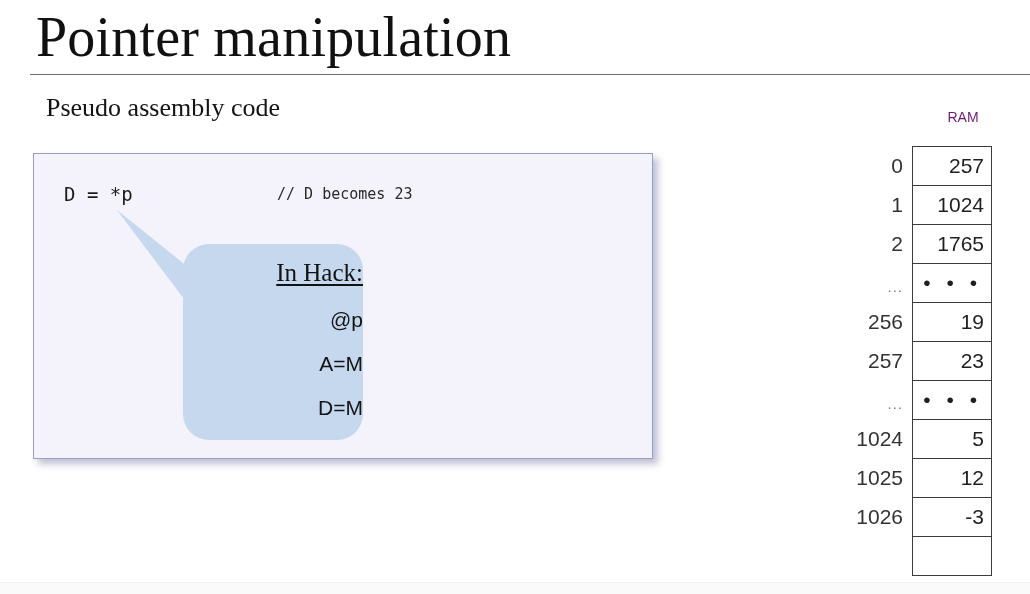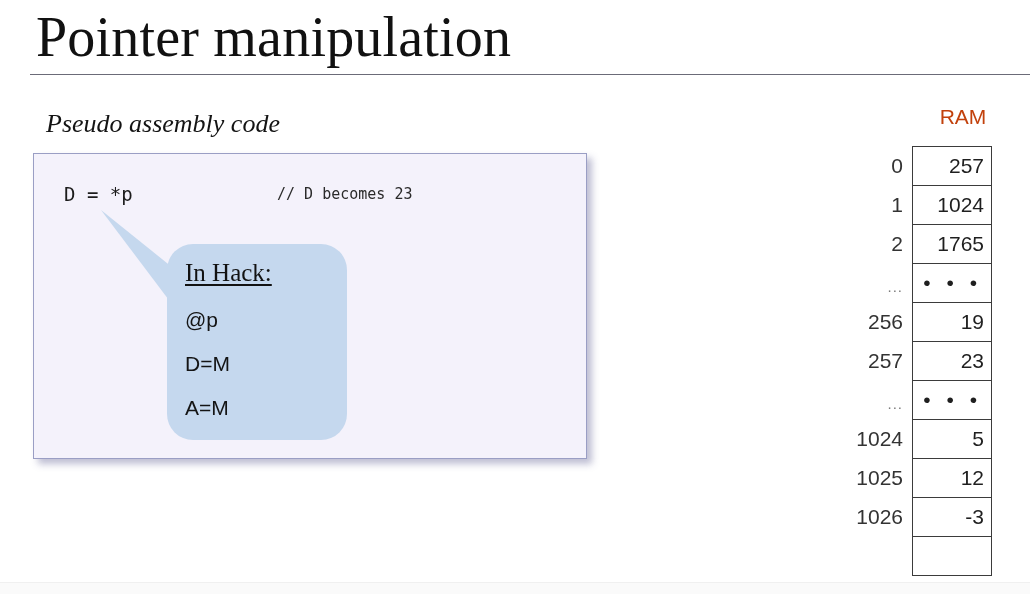--- a/index.html
+++ b/index.html
@@ -43,35 +43,34 @@
     top: 74px;
     width: 1000px;
     height: 0;
     border-top: 1.6px solid #6b6b78;
   }
 
   
   .section-heading {
     position: absolute;
     left: 46px;
-    top: 108px;
+    top: 92px;
     font-family: "Liberation Serif", serif;
     font-size: 26px;
     line-height: 32px;
     color: #141414;
     white-space: nowrap;
-    font-style: italic;
   }
 
   
   .code-box {
     position: absolute;
     left: 33px;
     top: 153px;
-    width: 554px;
+    width: 620px;
     height: 306px;
     background: #f4f2fb;
     border: 1.2px solid #9a9ec4;
     box-shadow: 5px 5px 7px rgba(70, 70, 130, 0.35);
     box-sizing: border-box;
   }
   .code-line {
     position: absolute;
     left: 30px;
     top: 28px;
@@ -88,24 +87,25 @@
     font-family: "DejaVu Sans Mono", "Liberation Mono", monospace;
     font-size: 15px;
     line-height: 24px;
     color: #2a2a2a;
     white-space: pre;
   }
 
   
   .callout {
     position: absolute;
-    left: 97px;
+    left: 113px;
     top: 206px;
     width: 250px;
     height: 240px;
+    text-align: right;
   }
   .callout svg {
     position: absolute;
     left: 0; top: 0;
     width: 250px;
     height: 240px;
     overflow: visible;
   }
   .callout-body {
     position: absolute;
@@ -138,23 +138,23 @@
     top: 104px;
     width: 202px;
   }
   .ram-header {
     position: absolute;
     left: 96px;
     top: 0;
     width: 78px;
     text-align: center;
     font-family: "Liberation Sans", sans-serif;
-    font-size: 21px;
+    font-size: 14px;
     line-height: 26px;
-    color: #c2410c;
+    color: #701a75;
   }
   .ram-table {
     position: absolute;
     left: 84px;
     top: 42px;
     width: 78px;
     border-left: 1.8px solid #3b3b3b;
     border-right: 1.8px solid #3b3b3b;
     border-top: 1.8px solid #3b3b3b;
     box-sizing: content-box;
@@ -228,22 +228,22 @@
   </div>
 
   <div class="callout">
     <svg viewBox="0 0 250 240">
       <polygon points="4,4 96,78 96,126" fill="#c5d8ee"></polygon>
       <rect x="70" y="38" width="180" height="196" rx="26" ry="26" fill="#c5d8ee"></rect>
     </svg>
     <div class="callout-body">
       <div class="callout-title">In Hack:</div>
       <div class="callout-line">@p</div>
+      <div class="callout-line">A=M</div>
       <div class="callout-line">D=M</div>
-      <div class="callout-line">A=M</div>
     </div>
   </div>
 
   <div class="ram-wrap">
     <div class="ram-header">RAM</div>
     <div class="ram-table" id="ram-table">
         <div class="ram-row">
           <div class="ram-addr">0</div>
           <div class="ram-value">257</div>
         </div>

